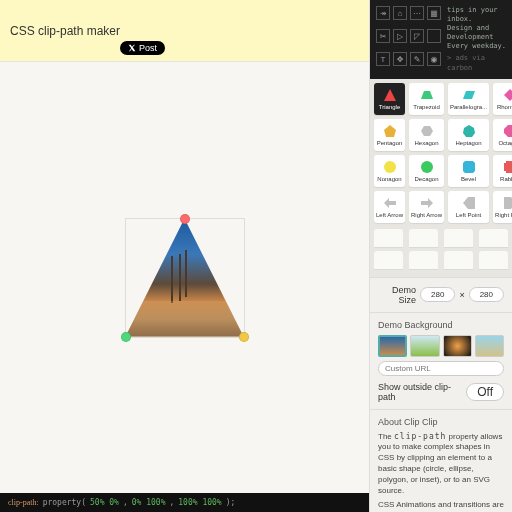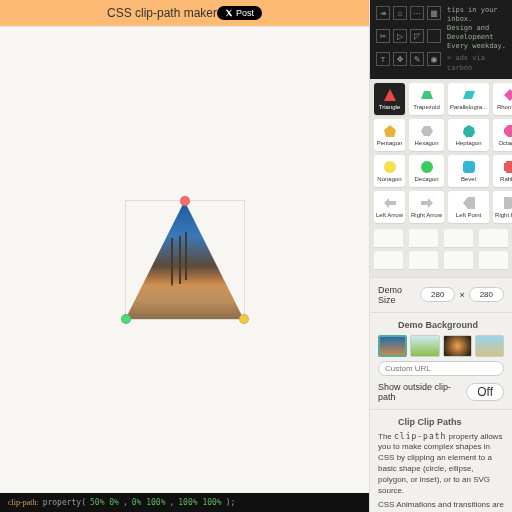--- a/index.html
+++ b/index.html
@@ -1,21 +1,21 @@
 <!DOCTYPE html>
 <html><head>
 <meta charset="utf-8">
 <style>
 * { margin: 0; padding: 0; box-sizing: border-box; }
 body { font-family: -apple-system, "Segoe UI", sans-serif; font-size: 11px; background: #f7f6f2; color: #333; width: 512px; height: 512px; overflow: hidden; }
 .app { display: flex; width: 100%; height: 100%; }
 .main { flex: 1; display: flex; flex-direction: column; background: #f7f6f2; border-right: 1px solid #ddd; }
-.header { display: flex; align-items: center; justify-content: center; padding: 6px 10px; background: #fdba74; border-bottom: 1px solid #e5e5e5; }
+.header { display: flex; align-items: center; justify-content: flex-start; padding: 6px 10px; background: #fef9c3; border-bottom: 1px solid #e5e5e5; }
 .title { font-size: 12px; font-weight: 500; }
-.post-btn { background: #000; color: #fff; border-radius: 10px; padding: 2px 8px; font-size: 9px; display: flex; align-items: center; gap: 3px; cursor: pointer; }
+.post-btn { background: #000; color: #fff; border-radius: 10px; padding: 2px 8px; font-size: 9px; display: flex; align-items: center; gap: 3px; cursor: pointer; margin-top: 35px; }
 .canvas-wrap { flex: 1; display: flex; align-items: center; justify-content: center; }
 .demo-box { width: 120px; height: 120px; position: relative; border: 1px solid #ddd; background: #f7f6f2; }
 .clip-img { width: 100%; height: 100%; clip-path: polygon(50% 0%, 0% 100%, 100% 100%); background: linear-gradient(180deg,#1e5a9e 0%,#3a78b8 30%,#5d4a3a 55%,#c9874a 70%,#d8a56b 85%,#b5895f 100%); position: relative; overflow: hidden; }
 .clip-img::before { content:""; position:absolute; left:45%; top:30%; width:2px; height:40%; background:#4a3828; box-shadow: 6px -4px 0 #4a3828, -8px 2px 0 #4a3828; }
 .clip-img::after { content:""; position:absolute; bottom:0; left:0; right:0; height:30%; background: linear-gradient(180deg, rgba(216,165,107,0.3), rgba(120,90,60,0.6)); }
 .handle { position: absolute; width: 10px; height: 10px; border-radius: 50%; transform: translate(-50%,-50%); border: 1px solid rgba(0,0,0,0.1); }
 .h1 { left:50%; top:0; background:#ff6b6b; }
 .h2 { left:0; top:100%; background:#4cd97b; }
 .h3 { left:100%; top:100%; background:#f2c744; }
 .codebar { background:#111; color:#999; font-family: monospace; font-size: 8px; padding: 5px 8px; display:flex; gap:4px; }
@@ -32,22 +32,22 @@
 .shapes { background:#e8e6e0; padding:4px 4px 8px; }
 .shape-grid { display:grid; grid-template-columns:repeat(4,1fr); gap:4px; }
 .shape-cell { background:#fff; border-radius:3px; display:flex; flex-direction:column; align-items:center; justify-content:center; padding:4px 2px; gap:2px; box-shadow:0 1px 1px rgba(0,0,0,0.08); cursor:pointer; height:32px; }
 .shape-cell.sel { background:#222; color:#fff; }
 .shape-ic { display:flex; align-items:center; justify-content:center; height:14px; }
 .shape-lb { font-size:6px; line-height:1; text-align:center; overflow:hidden; white-space:nowrap; width:100%; }
 .shape-row2 { margin-top:6px; display:grid; grid-template-columns:repeat(4,1fr); gap:6px; }
 .shape-tab { background:#f9f9f6; height:18px; border-radius:3px 3px 0 0; box-shadow:0 1px 0 rgba(0,0,0,0.05); }
 
 .panel { padding:7px 8px; border-top:1px solid #ddd; }
-.panel h3 { font-size:9px; font-weight:700; margin-bottom:5px; color:#555;margin-left:20px; }
-.size-row { display:flex; align-items:center; gap:4px; }
+.panel h3 { font-size:9px; font-weight:400; margin-bottom:5px; color:#555; }
+.size-row { display:flex; align-items:center; gap:4px;text-align:right; }
 .size-pill { background:#fff; border:1px solid #ccc; border-radius:10px; padding:2px 10px; font-size:8px; }
 .bg-grid { display:grid; grid-template-columns:repeat(4,1fr); gap:3px; margin-bottom:4px; }
 .bg-th { height:22px; border-radius:2px; border:1px solid #ccc; cursor:pointer; }
 .bg-th.sel { border:2px solid #5aa; }
 .custom-url { width:100%; border:1px solid #ccc; border-radius:10px; padding:2px 6px; font-size:8px; color:#999; background:#fff; }
 .toggle-row { display:flex; justify-content:space-between; align-items:center; margin-top:6px; }
 .toggle-pill { background:#fff; border:1px solid #ccc; border-radius:10px; padding:1px 10px; font-size:12px; }
 .about p { font-size:8px; line-height:1.35; margin-bottom:4px; color:#444; }
 .about code { font-family:monospace; letter-spacing:1px; }
 
@@ -275,19 +275,19 @@
           <div class="bg-th" style="background: linear-gradient(rgb(155, 212, 232), rgb(210, 194, 138));"></div>
         </div>
       <input class="custom-url" placeholder="Custom URL" style="">
       <div class="toggle-row">
         <span>Show outside clip-path</span>
         <span class="toggle-pill">Off</span>
       </div>
     </div>
 
     <div class="panel about">
-      <h3>Clip Clip Paths</h3>
+      <h3>About Clip Clip</h3>
       <p><span>The </span><code>clip-path</code><span> property allows you to make complex shapes in CSS by clipping an element to a basic shape (circle, ellipse, polygon, or inset), or to an SVG source.</span></p>
       <p>CSS Animations and transitions are possible with two or more clip-path shapes with the same number of points.</p>
     </div>
 
   </div>
 </div>
 
 </body></html>

